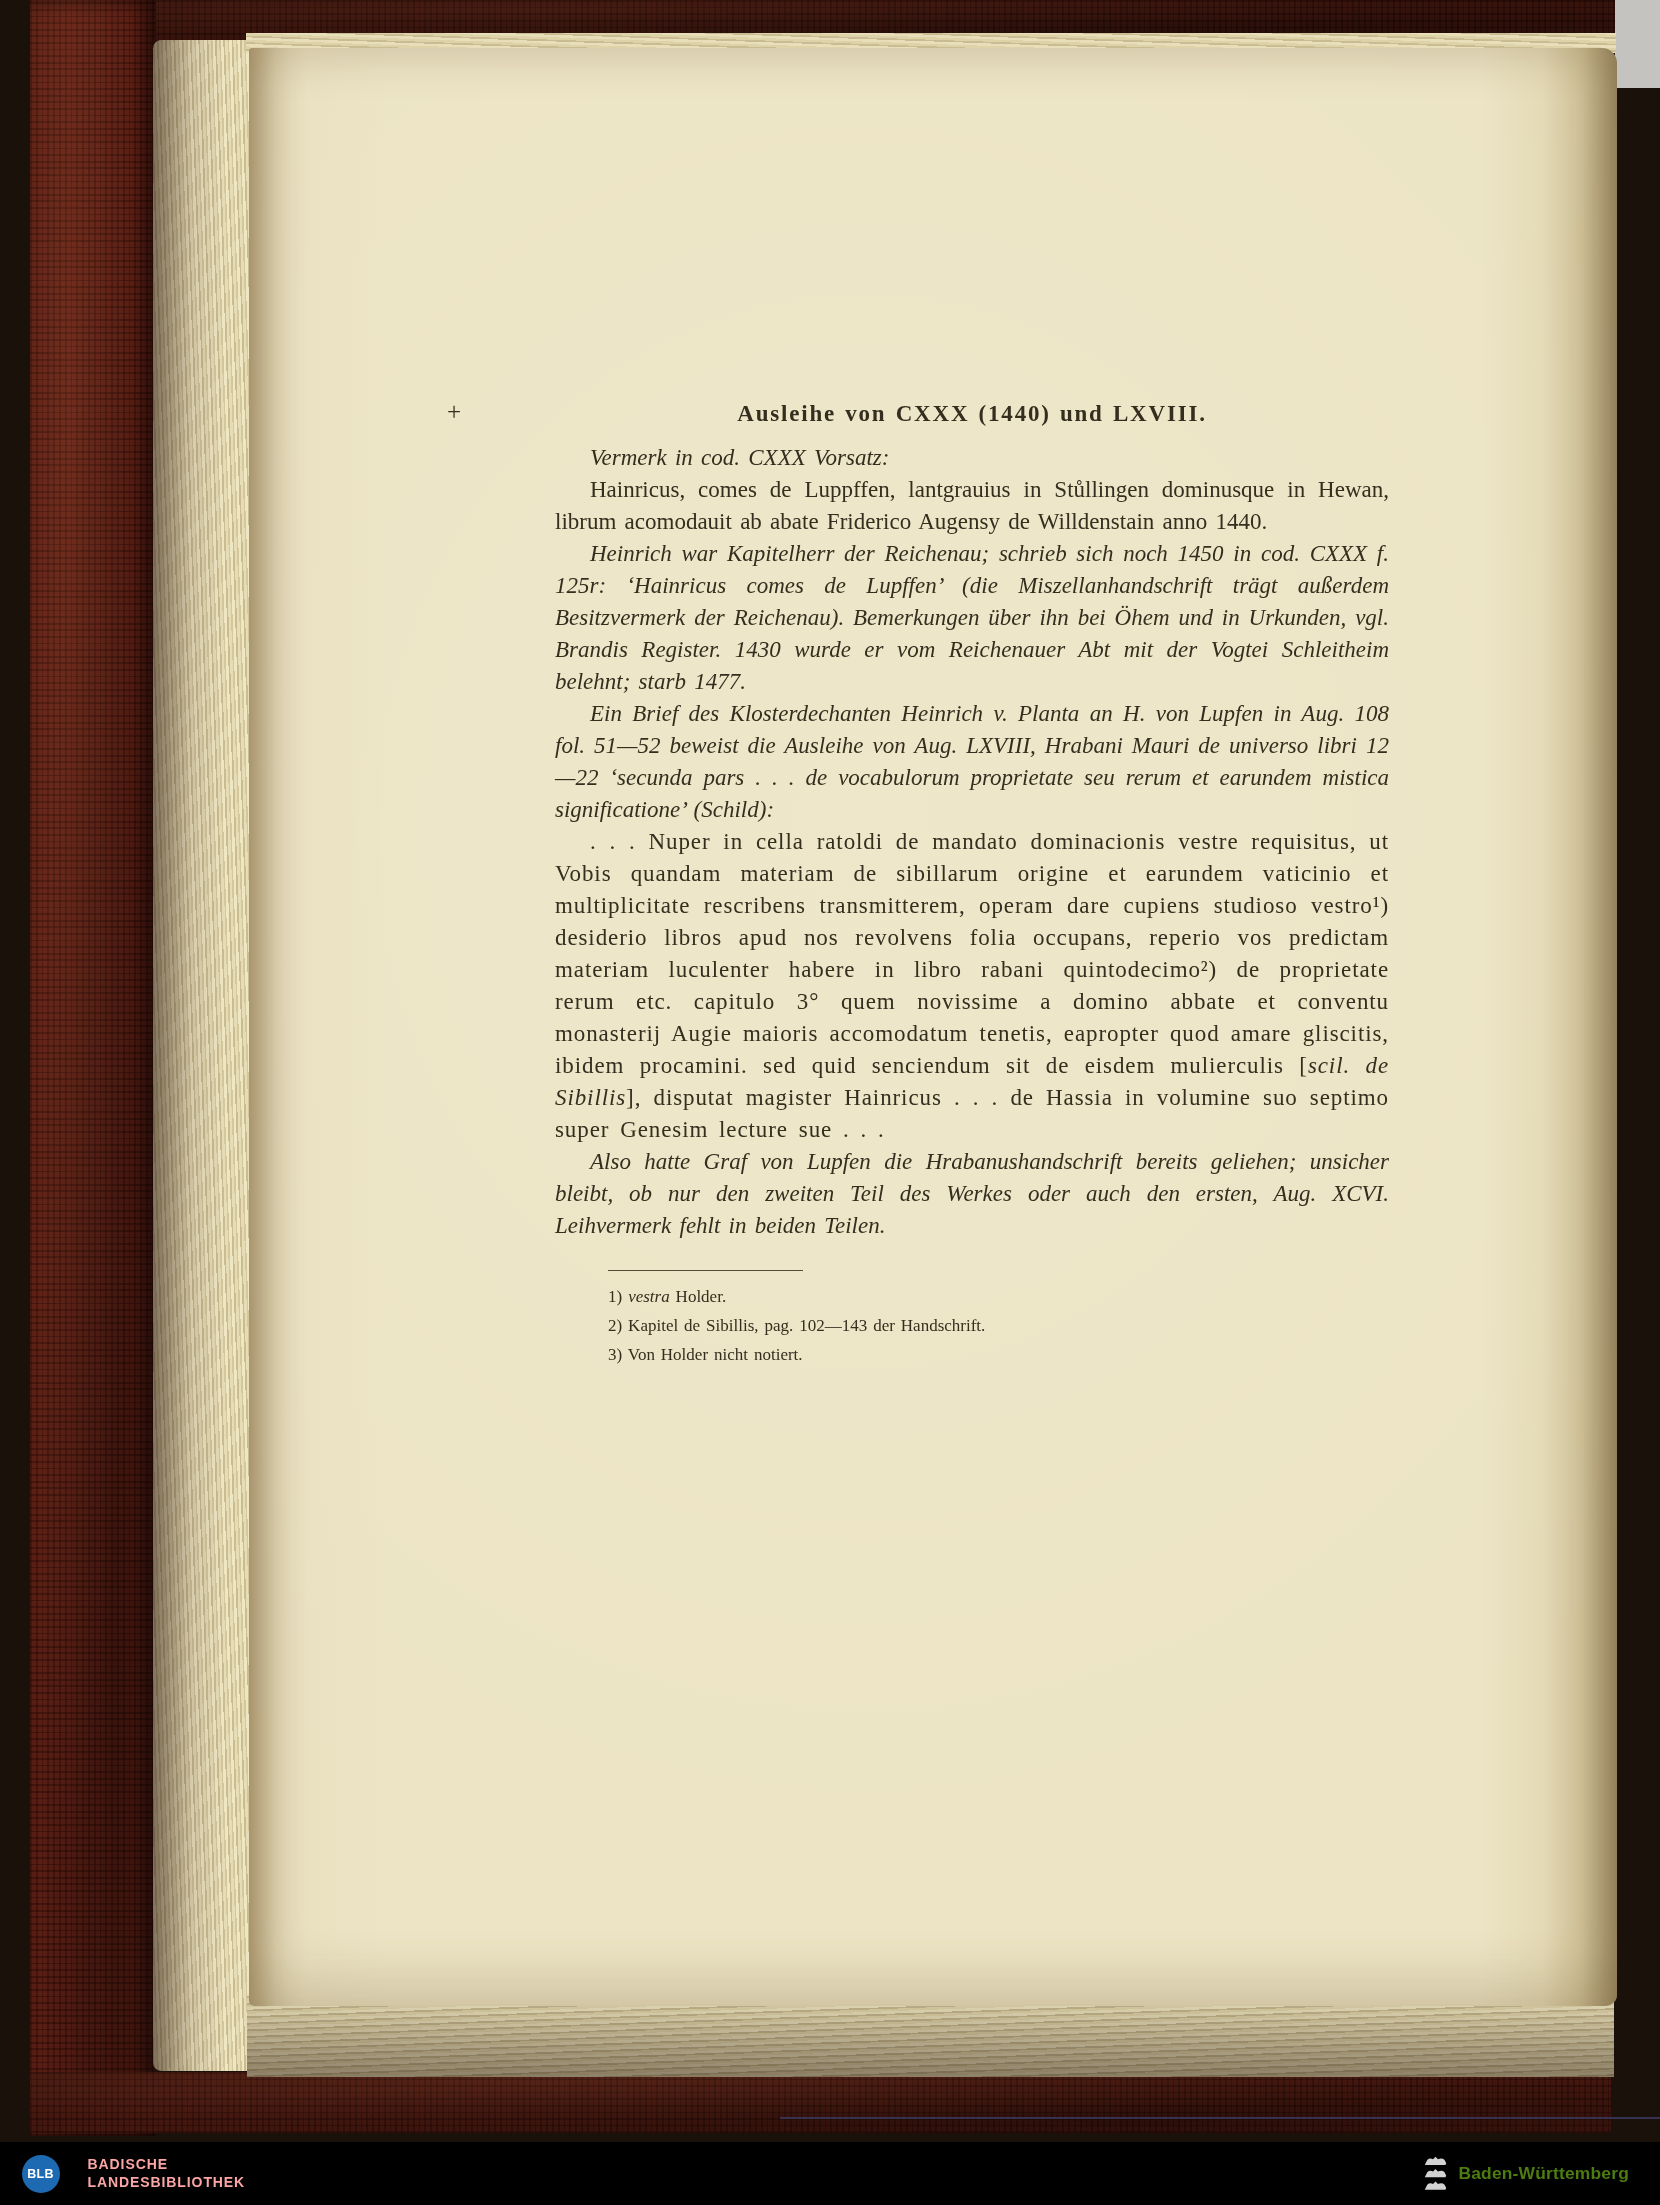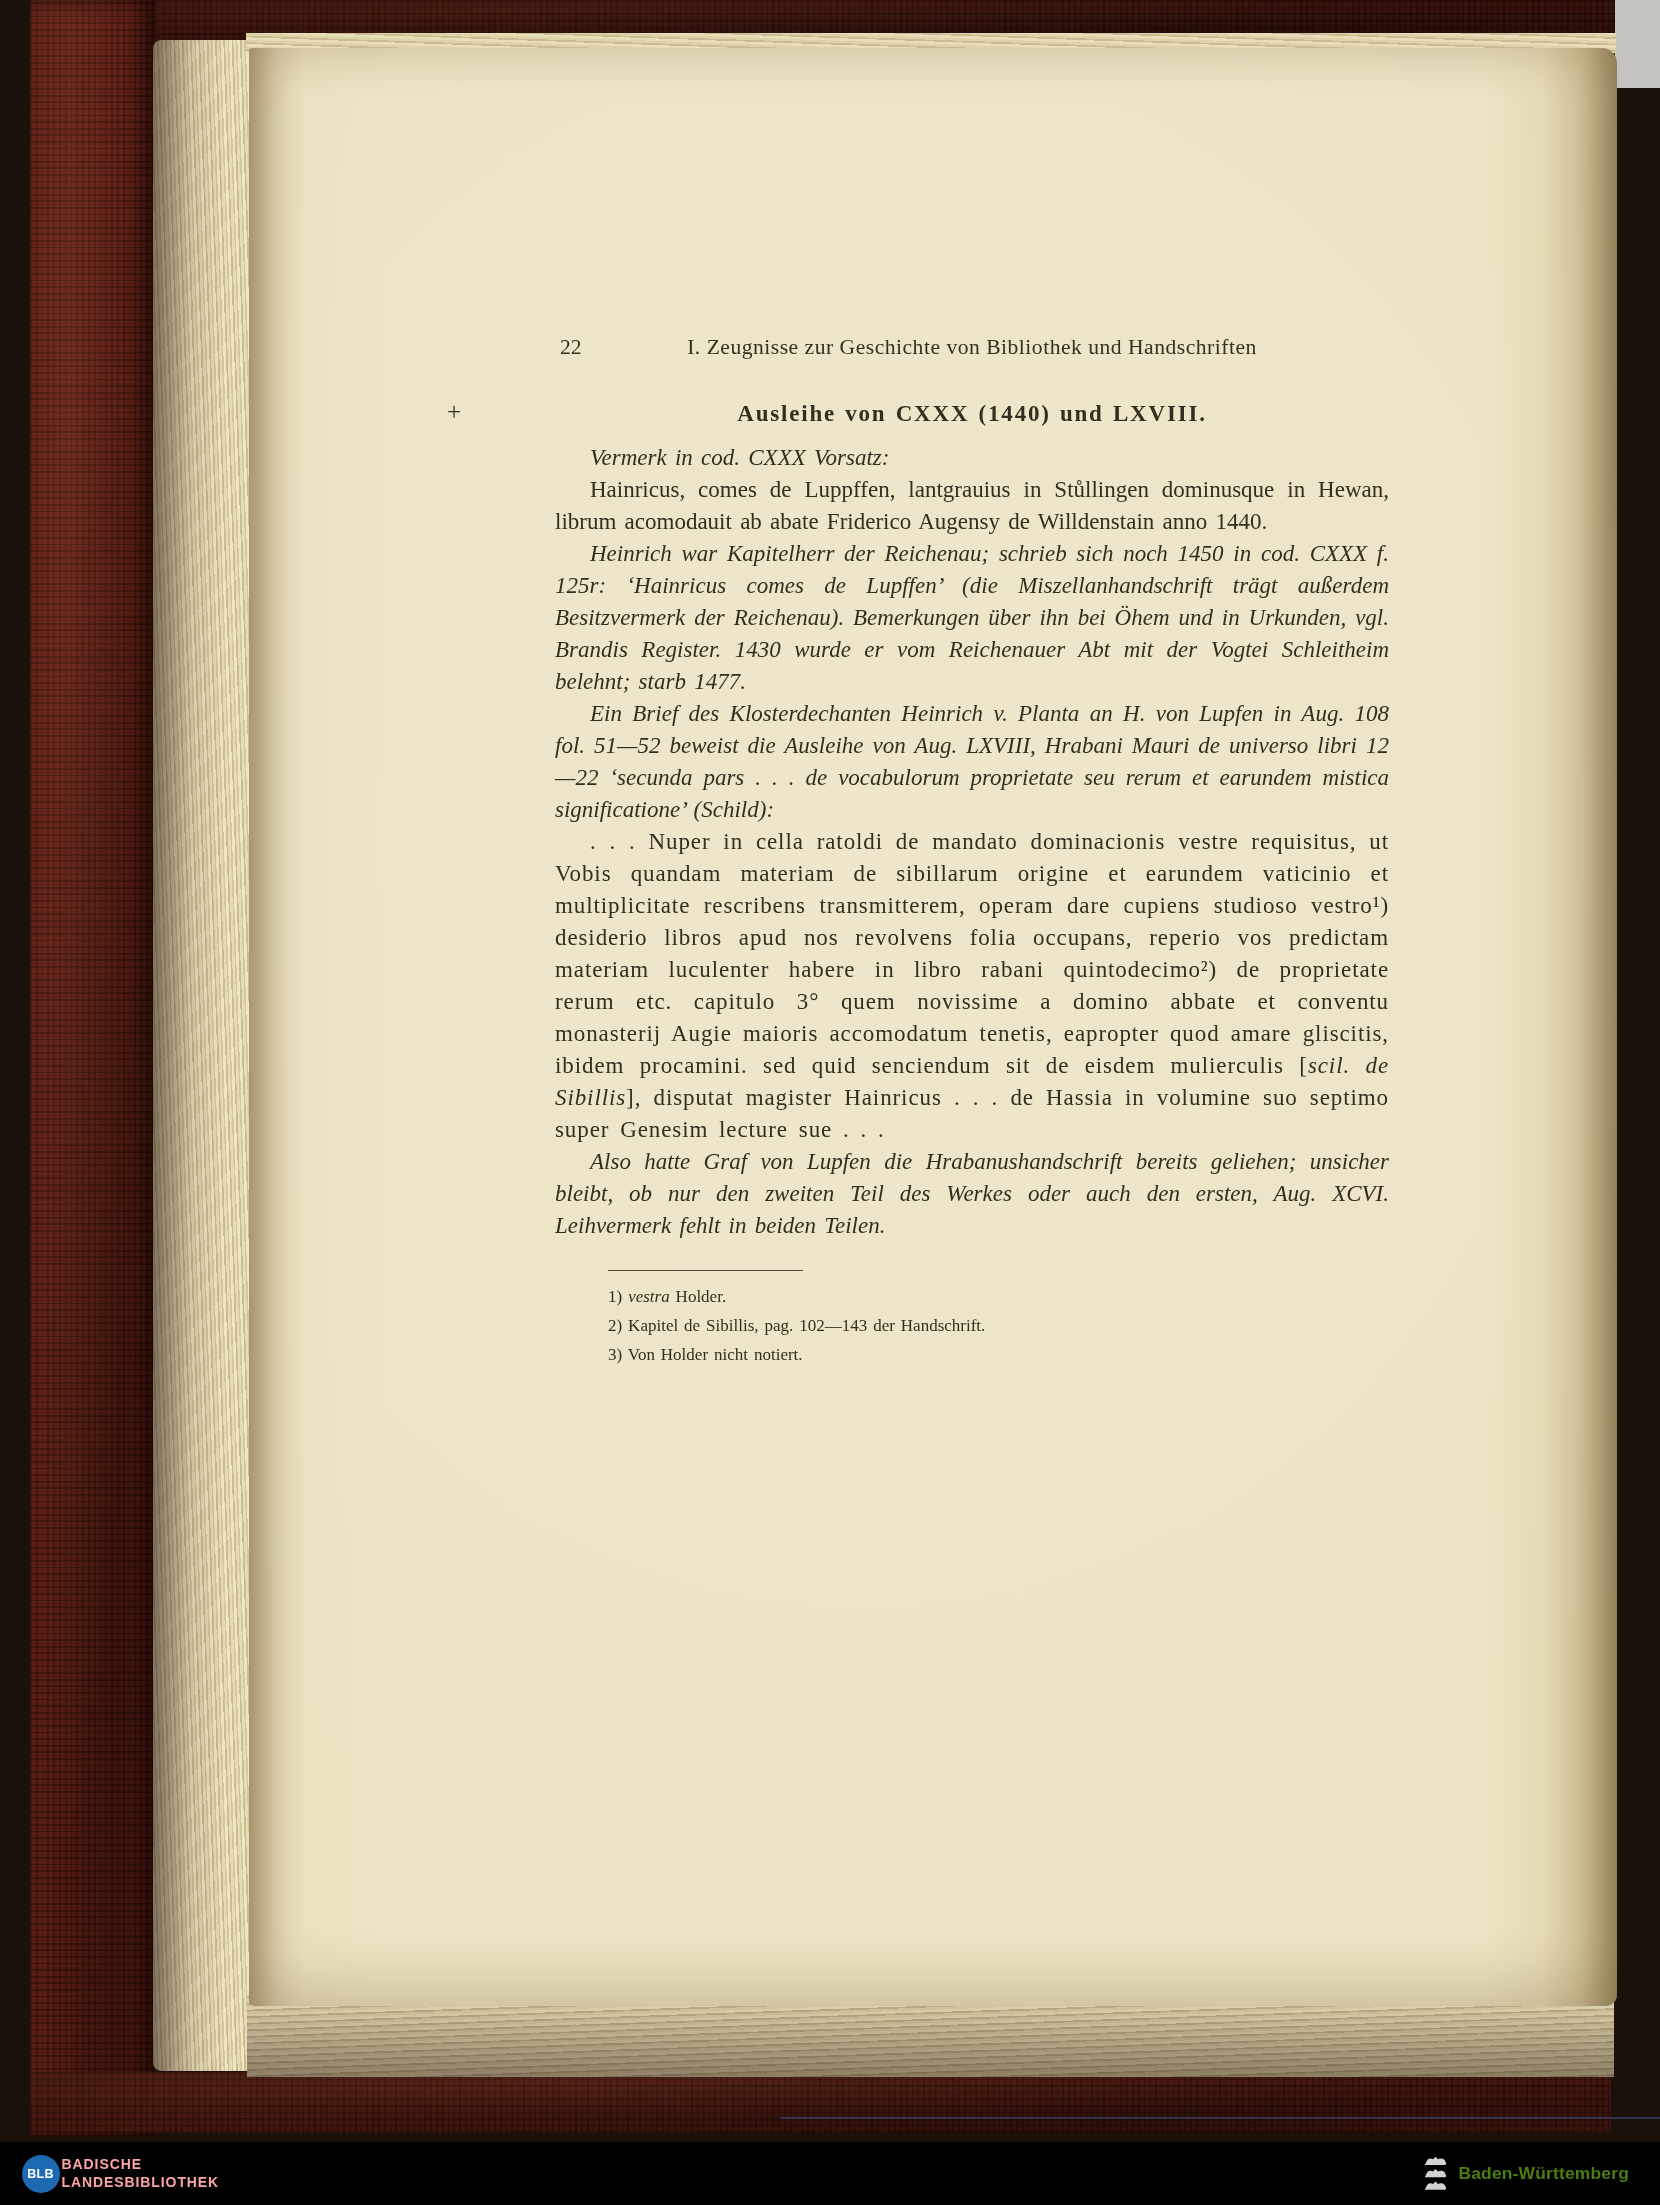--- a/index.html
+++ b/index.html
@@ -70,21 +70,21 @@
 
   .footnotes { margin-top:28px; margin-left:53px; width:731px; }
   .footnote-rule { width:195px; border-top:1.7px solid #55493a; margin-bottom:11.6px; }
   .footnote { font-size:17px; line-height:29px; color:#352e1f; word-spacing:1.7px; }
   .footnote .it { font-style:italic; }
 
   
   .footer { position:absolute; left:0; right:0; bottom:0; height:63px; background:#000;
     display:flex; align-items:center; justify-content:space-between; padding:0 32px 0 21.6px;
     font-family:"Liberation Sans", sans-serif; z-index:5; }
-  .footer-left { display:flex; align-items:center; gap:2px; }
+  .footer-left { display:flex; align-items:center; gap:28px; }
   .blb-badge { width:38px; height:38px; border-radius:50%; background:#1d6ab2; color:#fff;
     font-weight:bold; font-size:12.5px; display:flex; align-items:center; justify-content:center; letter-spacing:0.4px; }
   .library-name { color:#fca5a5; font-size:14px; font-weight:bold; letter-spacing:0.9px; line-height:17.4px; }
   .footer-right { display:flex; align-items:center; gap:10px; color:#4d7c0f; }
   .state-name { font-size:17.4px; font-weight:bold; letter-spacing:0.2px; }
   .coat-icon svg { display:block; }
 </style>
 </head>
 <body>
 
@@ -94,24 +94,20 @@
   <div class="cover-left leather"></div>
   <div class="cover-bottom leather"></div>
   <div class="scan-corner"></div>
   <div class="artifact-line"></div>
   <div class="edges-left"></div>
   <div class="edges-top"></div>
   <div class="edges-bottom"></div>
 
   <div class="page">
 
-    <div class="running-header">
-      <span class="page-number">22</span>
-      <span>I. Zeugnisse zur Geschichte von Bibliothek und Handschriften</span>
-    </div>
 
     <div class="body-text">
 
         <p class="para heading"><span class="margin-mark">+</span><span>Ausleihe von CXXX (1440) und LXVIII.</span></p>
         <p class="para indent italic"><span>Vermerk in cod. CXXX Vorsatz:</span></p>
         <p class="para indent"><span>Hainricus, comes de Luppffen, lantgrauius in Stůllingen dominusque in Hewan, librum acomodauit ab abate Friderico Augensy de Willdenstain anno 1440.</span></p>
         <p class="para indent italic"><span>Heinrich war Kapitelherr der Reichenau; schrieb sich noch 1450 in cod. CXXX f. 125r: ‘Hainricus comes de Lupffen’ (die Miszellanhandschrift trägt außerdem Besitzvermerk der Reichenau). Bemerkungen über ihn bei Öhem und in Urkunden, vgl. Brandis Register. 1430 wurde er vom Reichenauer Abt mit der Vogtei Schleitheim belehnt; starb 1477.</span></p>
         <p class="para indent italic"><span>Ein Brief des Klosterdechanten Heinrich v. Planta an H. von Lupfen in Aug. 108 fol. 51—52 beweist die Ausleihe von Aug. LXVIII, Hrabani Mauri de universo libri 12—22 ‘secunda pars . . . de vocabulorum proprietate seu rerum et earundem mistica significatione’ (Schild):</span></p>
         <p class="para indent spaced"><span>. . . Nuper in cella ratoldi de mandato dominacionis vestre requisitus, ut Vobis quandam materiam de sibillarum origine et earundem vaticinio et multiplicitate rescribens transmitterem, operam dare cupiens studioso vestro¹) desiderio libros apud nos revolvens folia occupans, reperio vos predictam materiam luculenter habere in libro rabani quintodecimo²) de proprietate rerum etc. capitulo 3° quem novissime a domino abbate et conventu monasterij Augie maioris accomodatum tenetis, eapropter quod amare gliscitis, ibidem procamini. sed quid senciendum sit de eisdem mulierculis [</span><span class="it">scil. de Sibillis</span><span>], disputat magister Hainricus . . . de Hassia in volumine suo septimo super Genesim lecture sue . . .</span></p>
         <p class="para indent italic"><span>Also hatte Graf von Lupfen die Hrabanushandschrift bereits geliehen; unsicher bleibt, ob nur den zweiten Teil des Werkes oder auch den ersten, Aug. XCVI. Leihvermerk fehlt in beiden Teilen.</span></p>

